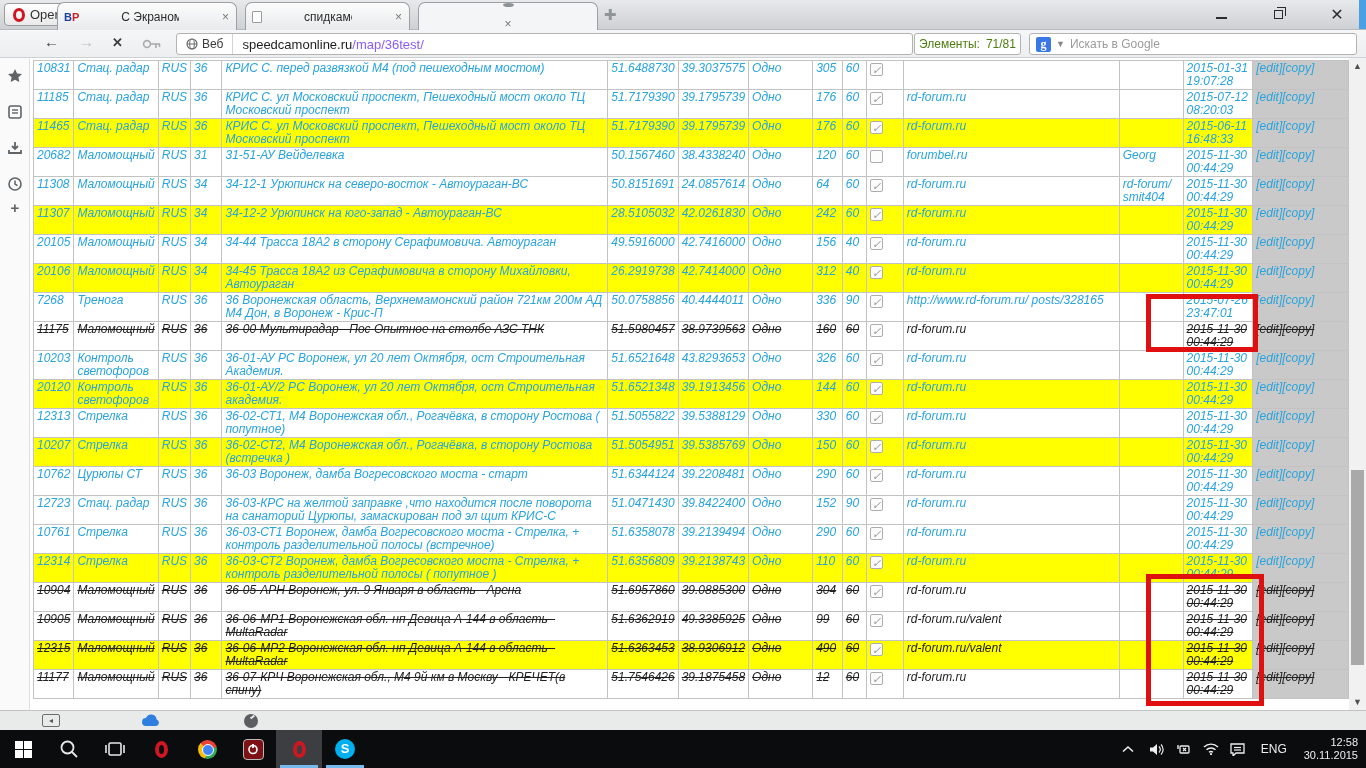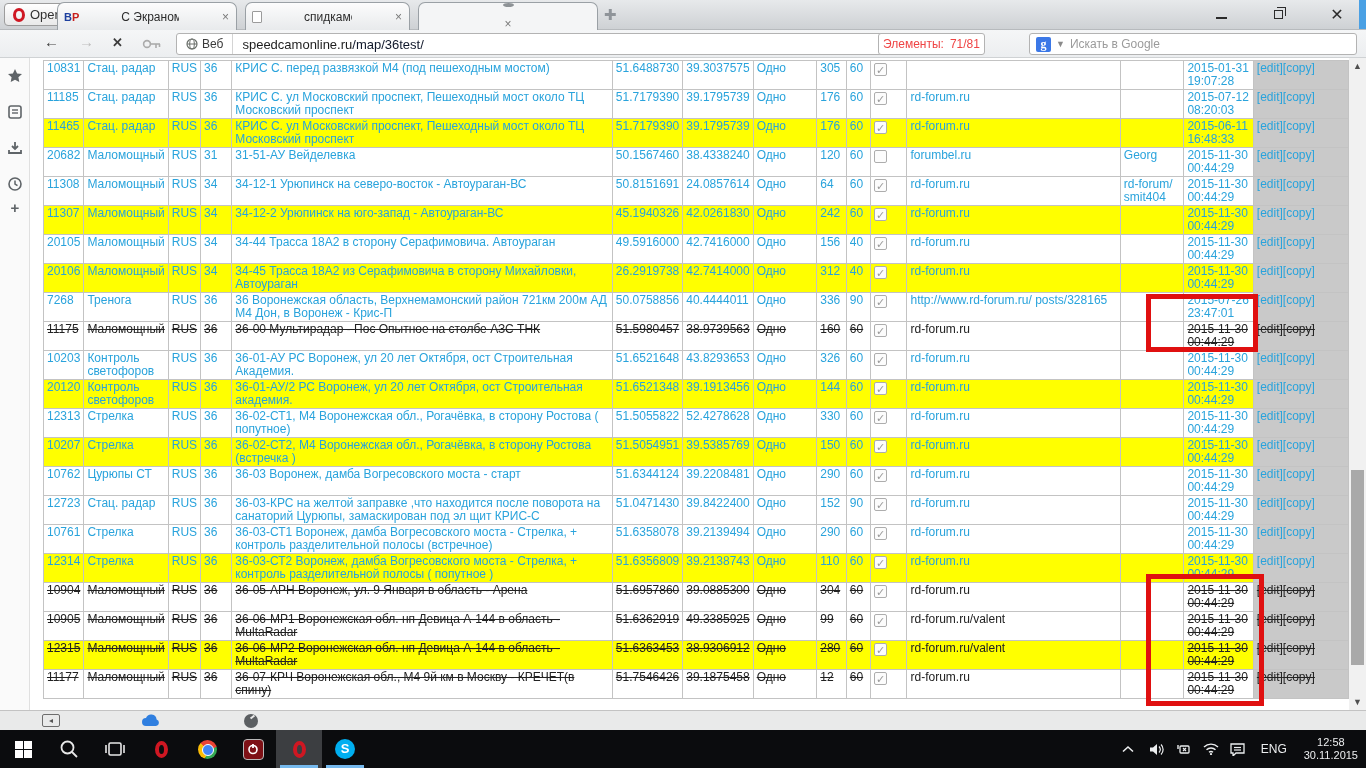--- a/index.html
+++ b/index.html
@@ -35,41 +35,41 @@
 
   
   .toolbar { position:absolute; left:0; top:30px; width:1366px; height:28px;
     background:linear-gradient(#f5f6f7,#eceef0); border-bottom:1px solid #cfd2d4; }
   .nav-ic { position:absolute; top:3px; font-size:15px; font-weight:bold; }
   .urlfield { position:absolute; left:176px; top:3px; width:737px; height:22px; background:#fff;
     border:1px solid #b3b3b3; border-radius:3px; display:flex; align-items:center; font-size:13px; }
   .webbadge { display:flex; align-items:center; gap:4px; padding:0 9px; height:100%;
     border-right:1px solid #d4d4d4; font-size:12px; color:#3a3a3a; }
   .urltext { padding-left:9px; color:#1d1d1d; }
-  .urlpath { color:#0f172a; }
-  .counterbox { position:absolute; left:878px; top:3px; width:107px; height:22px; background:#fff;
+  .urlpath { color:#8b5cf6; }
+  .counterbox { position:absolute; left:914px; top:3px; width:107px; height:22px; background:#fff;
     border:1px solid #b3b3b3; border-radius:3px; display:flex; align-items:center;
-    justify-content:center; gap:6px; font-size:12px; color:#ef4444; }
+    justify-content:center; gap:6px; font-size:12px; color:#4d7c0f; }
   .searchbox { position:absolute; left:1029px; top:3px; width:328px; height:22px; background:#fff;
     border:1px solid #b3b3b3; border-radius:3px; display:flex; align-items:center; gap:5px; padding:0 6px; }
   .gicon { width:15px; height:15px; background:#3b78e7; border-radius:2px; color:#fff;
     font-family:"Liberation Serif",serif; font-weight:bold; font-size:12px; text-align:center; line-height:15px; }
   .scaret { color:#8a8a8a; font-size:9px; }
   .splaceholder { color:#9b9b9b; font-size:12px; }
 
   
   .sidebar { position:absolute; left:0; top:58px; width:30px; height:652px; background:#fafafa;
     border-right:1px solid #e0e0e0; }
   .sb-ic { position:absolute; left:7px; width:16px; height:16px; color:#5f6468; }
   .sb-ic svg { width:16px; height:16px; display:block; }
 
   
   .content { position:absolute; left:30px; top:58px; width:1319px; height:652px; background:#fff; overflow:hidden; }
-  table.cam { border-collapse:collapse; table-layout:fixed; position:absolute; left:13px; top:2px;
-    font-size:12px; line-height:13px; }
+  table.cam { border-collapse:collapse; table-layout:fixed; position:absolute; left:3px; top:2px;
+    font-size:12px; line-height:13px;font-style:italic; }
   table.cam td { border:1px solid #c3c3c3; padding:1px 3px; vertical-align:top; height:27px;
     overflow:hidden; color:#29a3dc; word-wrap:break-word; }
   td.cell-source { color:#111; }
   tr.yellow td { background:#ffff00; }
   td.cell-edit { background:#c9c9c9 !important; white-space:nowrap; }
   tr.struck td { color:#222; text-decoration:line-through; }
   tr.struck td.cell-source, tr.struck td.cell-check { text-decoration:none; }
   .chk { width:13px; height:13px; border:1px solid #adadad; background:#fcfcfc; border-radius:2px;
     font-size:11px; line-height:12px; text-align:center; color:#9a9a9a; margin-top:1px; }
 
@@ -107,21 +107,21 @@
   .chrome-ball:before { content:""; position:absolute; left:4.5px; top:4.5px; width:10px; height:10px;
     border-radius:50%; background:#4285f4; border:1.5px solid #fff; }
   .rec-btn { width:21px; height:21px; background:#7e1116; border:1px solid #b9b9b9; border-radius:4px;
     display:flex; align-items:center; justify-content:center; }
   .skype-ball { width:20px; height:20px; border-radius:50%; background:#00aff0; color:#fff;
     font-weight:bold; font-size:13px; text-align:center; line-height:20px; }
   .tray { display:flex; align-items:center; gap:9px; padding-right:8px; color:#eceeef; }
   .tray-ic { width:18px; text-align:center; font-size:12px; }
   .tray svg { display:block; }
   .tray-lang { font-size:12px; padding:0 4px; }
-  .tray-clock { font-size:11px; text-align:center; line-height:13px; padding-left:4px; }
+  .tray-clock { font-size:11px; text-align:right; line-height:13px; padding-left:4px; }
 
   
   .anno { position:absolute; border:5px solid #e01010; z-index:60; }
   .anno1 { left:1146px; top:294px; width:112px; height:58px; }
   .anno2 { left:1146px; top:574px; width:118px; height:132px; }
 </style>
 </head>
 <body>
 
 <div class="tabbar">
@@ -348,21 +348,21 @@
             <div>00:44:29</div>
           </td>
           <td class="cell-edit"><span class="editlink" style="color: rgb(41, 163, 220);">[edit]</span><span class="editlink" style="color: rgb(41, 163, 220);">[copy]</span></td>
         </tr>
         <tr class="yellow">
           <td class="cell-id">11307</td>
           <td class="cell-type">Маломощный</td>
           <td class="cell-country">RUS</td>
           <td class="cell-region">34</td>
           <td class="cell-desc">34-12-2 Урюпинск на юго-запад - Автоураган-ВС</td>
-          <td class="cell-lat">45.1940326</td>
+          <td class="cell-lat">28.5105032</td>
           <td class="cell-lon">42.0261830</td>
           <td class="cell-dir">Одно</td>
           <td class="cell-az">242</td>
           <td class="cell-speed">60</td>
           <td class="cell-check">
             <div class="chk">✓</div>
           </td>
           <td class="cell-source">rd-forum.ru</td>
           <td class="cell-author"></td>
           <td class="cell-date">
@@ -503,21 +503,21 @@
           </td>
           <td class="cell-edit"><span class="editlink" style="color: rgb(41, 163, 220);">[edit]</span><span class="editlink" style="color: rgb(41, 163, 220);">[copy]</span></td>
         </tr>
         <tr>
           <td class="cell-id">12313</td>
           <td class="cell-type">Стрелка</td>
           <td class="cell-country">RUS</td>
           <td class="cell-region">36</td>
           <td class="cell-desc">36-02-СТ1, М4 Воронежская обл., Рогачёвка, в сторону Ростова ( попутное)</td>
           <td class="cell-lat">51.5055822</td>
-          <td class="cell-lon">52.4278628</td>
+          <td class="cell-lon">39.5388129</td>
           <td class="cell-dir">Одно</td>
           <td class="cell-az">330</td>
           <td class="cell-speed">60</td>
           <td class="cell-check">
             <div class="chk">✓</div>
           </td>
           <td class="cell-source">rd-forum.ru</td>
           <td class="cell-author"></td>
           <td class="cell-date">
             <div>2015-11-30</div>
@@ -681,21 +681,21 @@
         </tr>
         <tr class="yellow struck">
           <td class="cell-id">12315</td>
           <td class="cell-type">Маломощный</td>
           <td class="cell-country">RUS</td>
           <td class="cell-region">36</td>
           <td class="cell-desc">36-06-МР2 Воронежская обл. нп Девица А-144 в область - MultaRadar</td>
           <td class="cell-lat">51.6363453</td>
           <td class="cell-lon">38.9306912</td>
           <td class="cell-dir">Одно</td>
-          <td class="cell-az">280</td>
+          <td class="cell-az">490</td>
           <td class="cell-speed">60</td>
           <td class="cell-check">
             <div class="chk">✓</div>
           </td>
           <td class="cell-source">rd-forum.ru/valent</td>
           <td class="cell-author"></td>
           <td class="cell-date">
             <div>2015-11-30</div>
             <div>00:44:29</div>
           </td>

